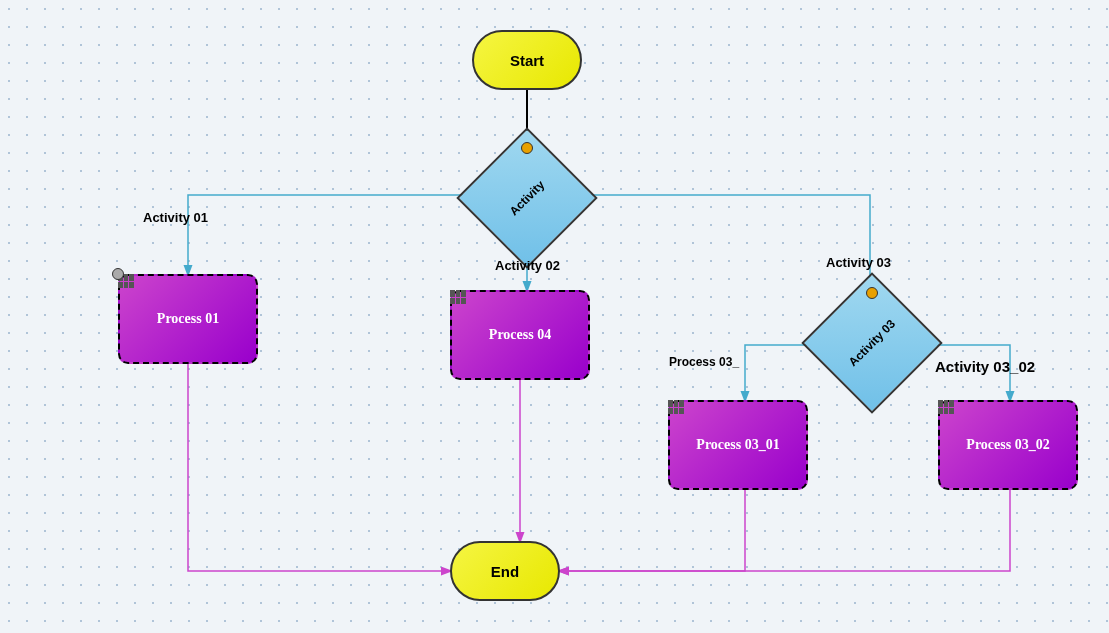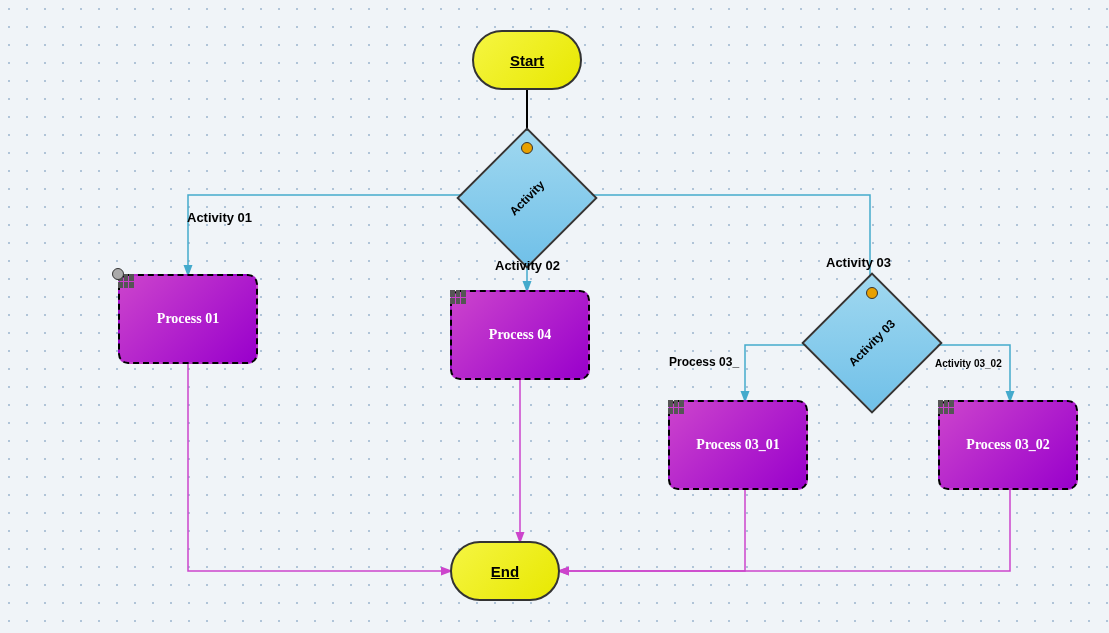--- a/index.html
+++ b/index.html
@@ -22,21 +22,20 @@
       font-weight: bold;
       font-size: 15px;
     }
 
     .rounded-rect {
       border-radius: 30px;
       background: linear-gradient(135deg, #f5f542, #e8e800);
       border: 2px solid #333;
       width: 110px;
       height: 60px;
-      text-decoration: underline;
     }
 
     .process-box {
       border-radius: 10px;
       background: linear-gradient(135deg, #cc44cc, #9900cc);
       border: 2px dashed #000;
       color: white;
       width: 140px;
       height: 90px;
       font-size: 14px;
@@ -169,37 +168,37 @@
   </div>
   <span class="diamond-label" style="z-index:5;">Activity</span>
 </div>
 
 <div class="diamond-wrapper" style="left:822px; top:293px; width:100px; height:100px;">
   <div class="dot-yellow" style="position:absolute; top:-6px; left:44px; z-index:10;"></div>
   <div class="diamond"></div>
   <span class="diamond-label" style="z-index:5;">Activity 03</span>
 </div>
 
-<div class="label-above" style="left:143px; top:210px;margin-left:44px;">
+<div class="label-above" style="left:143px; top:210px;">
   <span>Activity 01</span>
 </div>
 
 <div class="label-above" style="left:495px; top:258px;">
   <span>Activity 02</span>
 </div>
 
 <div class="label-above" style="left:826px; top:255px;">
   <span>Activity 03</span>
 </div>
 
 <div class="label-above" style="left:669px; top:355px; font-size:12px;">
   <span>Process 03_</span>
 </div>
 
-<div class="label-above" style="left:935px; top:358px; font-size:10px;">
+<div class="label-above" style="left:935px; top:358px; font-size:15px;">
   <span>Activity 03_02</span>
 </div>
 
 <div style="position:absolute; left:118px; top:274px;">
 
   <div class="small-grid-icon" style="left:0; top:0; position:absolute; z-index:10;">
     <div></div>
       <div></div>
       <div></div>
       <div></div>

